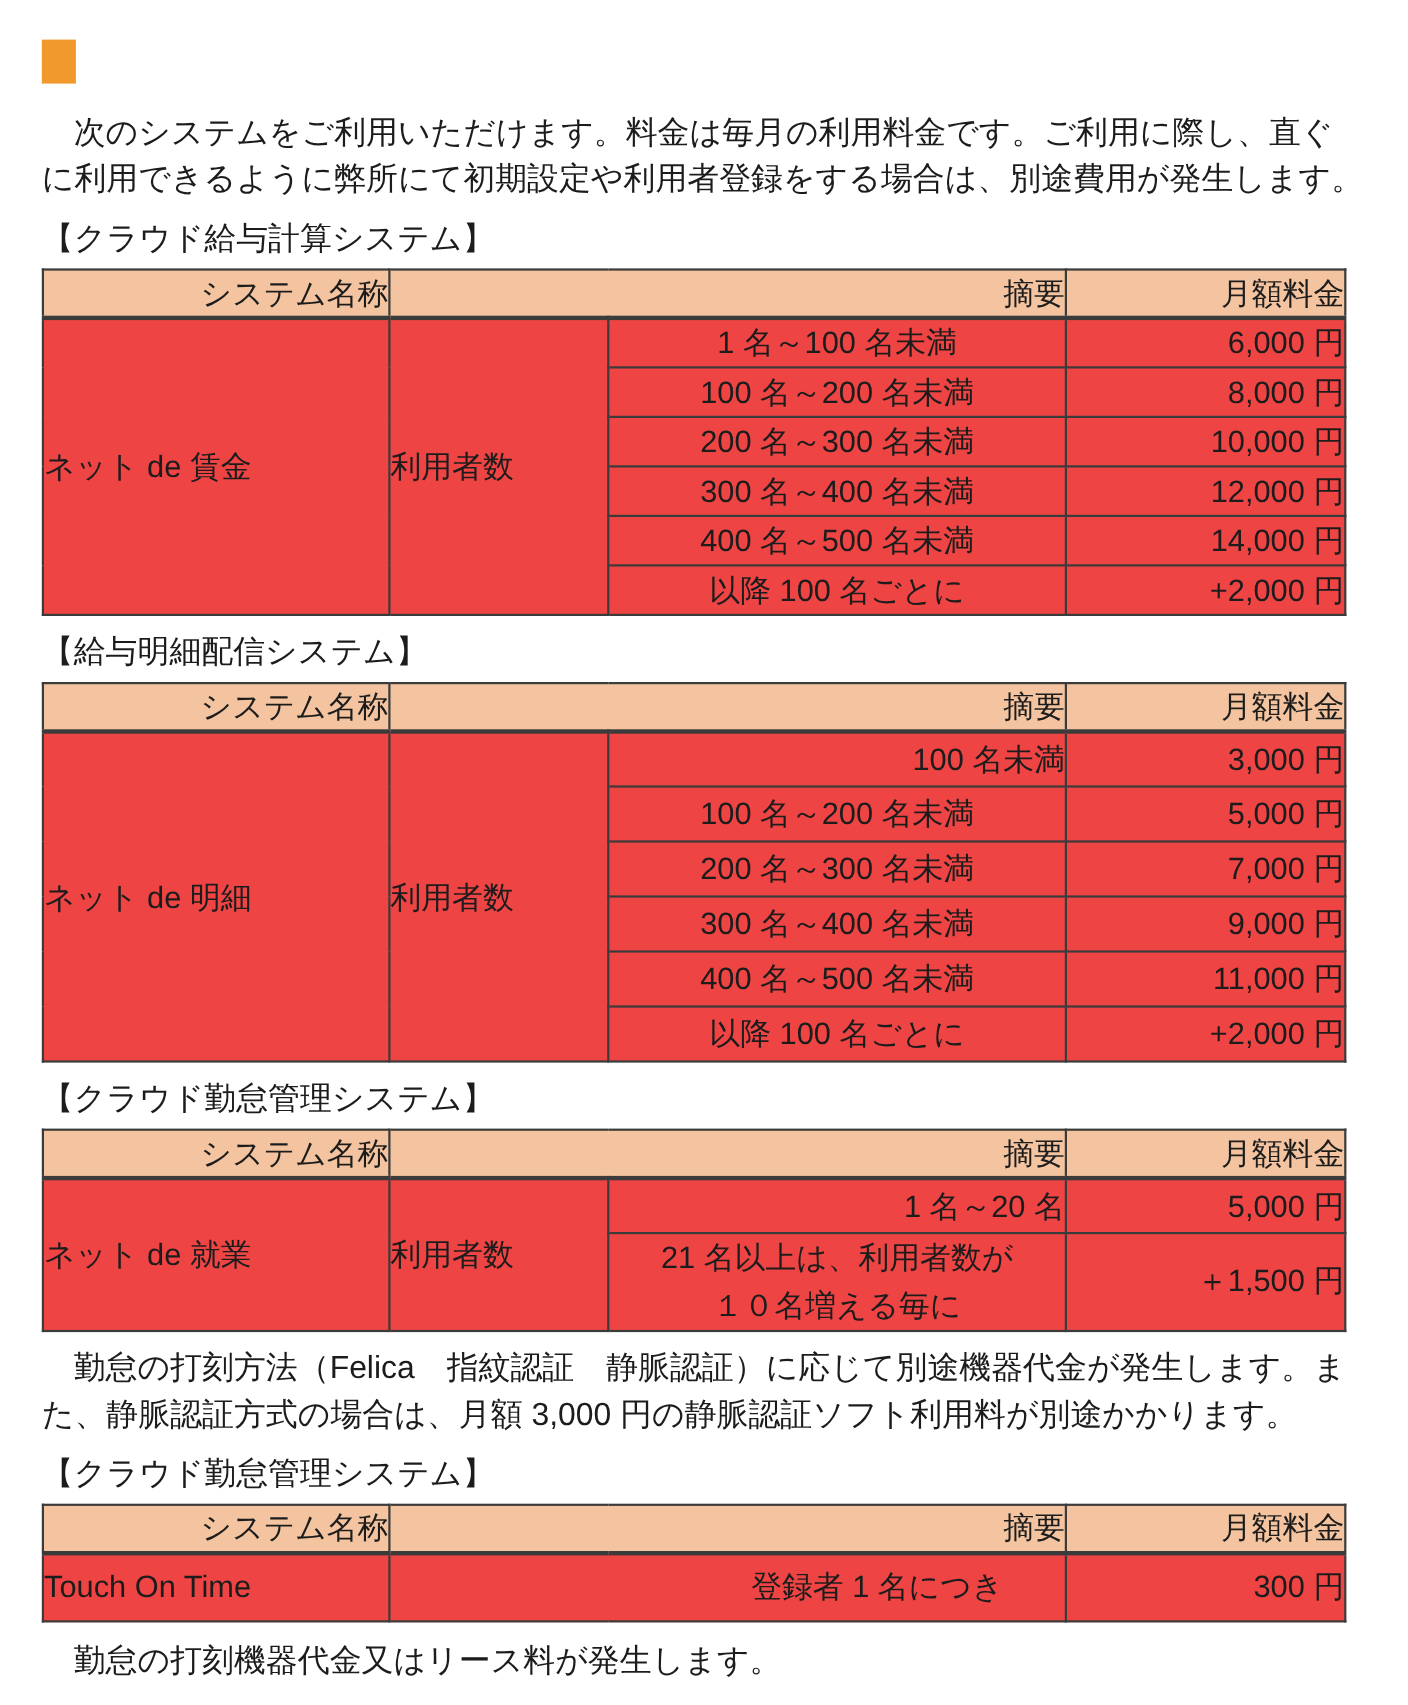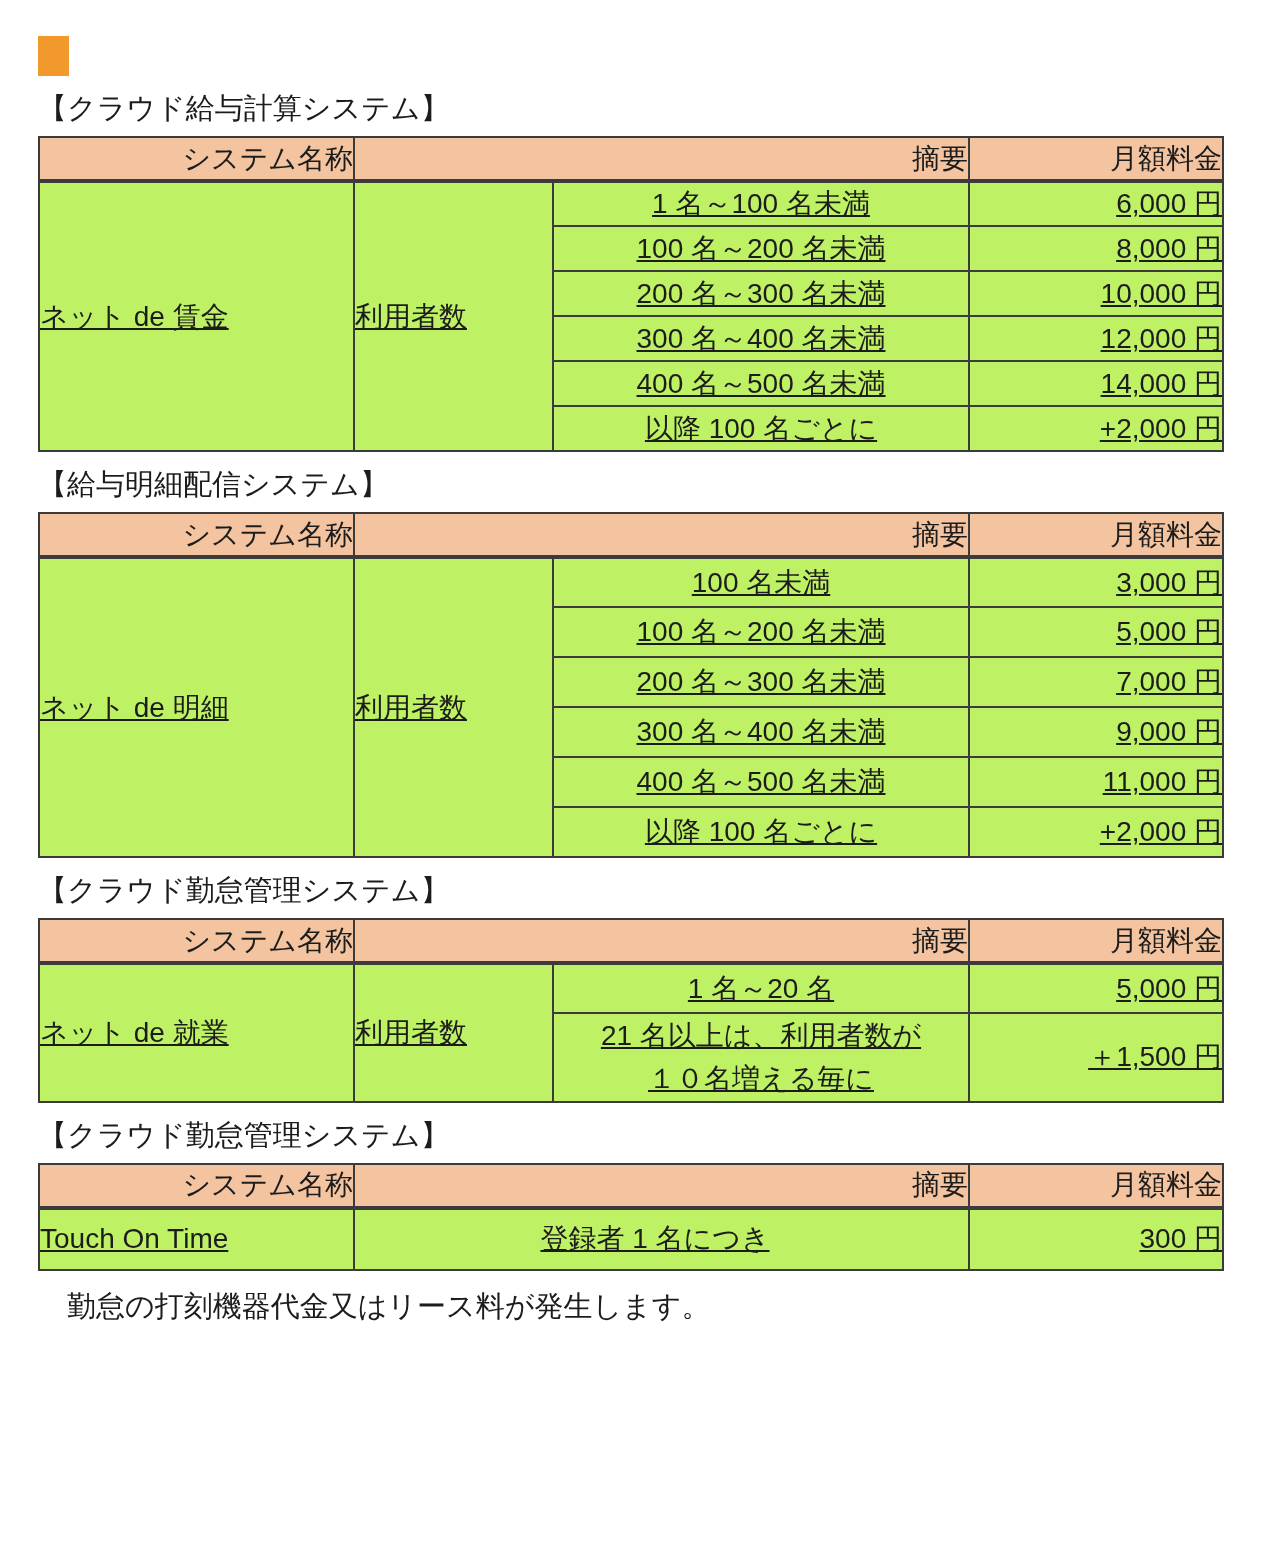--- a/index.html
+++ b/index.html
@@ -28,45 +28,45 @@
   table.price col.c2{width:199px;}
   table.price col.c3{width:416px;}
   table.price col.c4{width:254px;}
   table.price th{
     background:var(--header-bg);border:2px solid var(--border);
     border-bottom:4px solid var(--border);
     font-weight:400;text-align:right;height:44px;padding:0;
   }
   table.price td{
     border:2px solid var(--border);padding:0;vertical-align:middle;
-    background:#bef264;
-    text-decoration:underline;
+    background:#ef4444;
   }
   td.system{text-align:left;padding-left:16px;}
   td.measure{text-align:left;padding-left:16px;}
   td.range{text-align:center;}
-  td.range-right{text-align:center;padding-right:46px;}
+  td.range-right{text-align:right;padding-right:46px;}
   td.range-right.wide-pad{padding-right:56px;padding-left:43px;}
   td.fee{text-align:right;padding-right:26px;}
   .h45 td{height:45px;}
   .h50 td{height:50px;}
   .h62 td{height:62px;}
   td.tall{height:75px;line-height:1.55;margin-top:30px;}
   .note{font-size:29px;line-height:1.45;margin:12px 0 4px 0;width:1210px;}
   .note-last{margin-top:14px;}
 </style>
 </head>
 <body>
 
 <div class="page">
 
   <div class="title-row">
     <span class="title-square"></span>
   </div>
 
+  <p class="intro">　次のシステムをご利用いただけます。料金は毎月の利用料金です。ご利用に際し、直ぐに利用できるように弊所にて初期設定や利用者登録をする場合は、別途費用が発生します。</p>
 
   <div class="section-label">【クラウド給与計算システム】</div>
   <table class="price">
     <colgroup>
         <col class="c1">
         <col class="c2">
         <col class="c3">
         <col class="c4">
       </colgroup>
     <tbody>
@@ -169,20 +169,21 @@
     </tr>
     <tr>
       <td class="range tall">
         <span>21 名以上は、利用者数が</span><br>
         <span>１０名増える毎に</span>
       </td>
       <td class="fee">＋1,500 円</td>
     </tr>
   </tbody>
     </table>
+  <p class="note">　勤怠の打刻方法（Felica　指紋認証　静脈認証）に応じて別途機器代金が発生します。また、静脈認証方式の場合は、月額 3,000 円の静脈認証ソフト利用料が別途かかります。</p>
 
   <div class="section-label">【クラウド勤怠管理システム】</div>
   <table class="price">
     <colgroup>
         <col class="c1">
         <col class="c2">
         <col class="c3">
         <col class="c4">
       </colgroup>
     <tbody>

